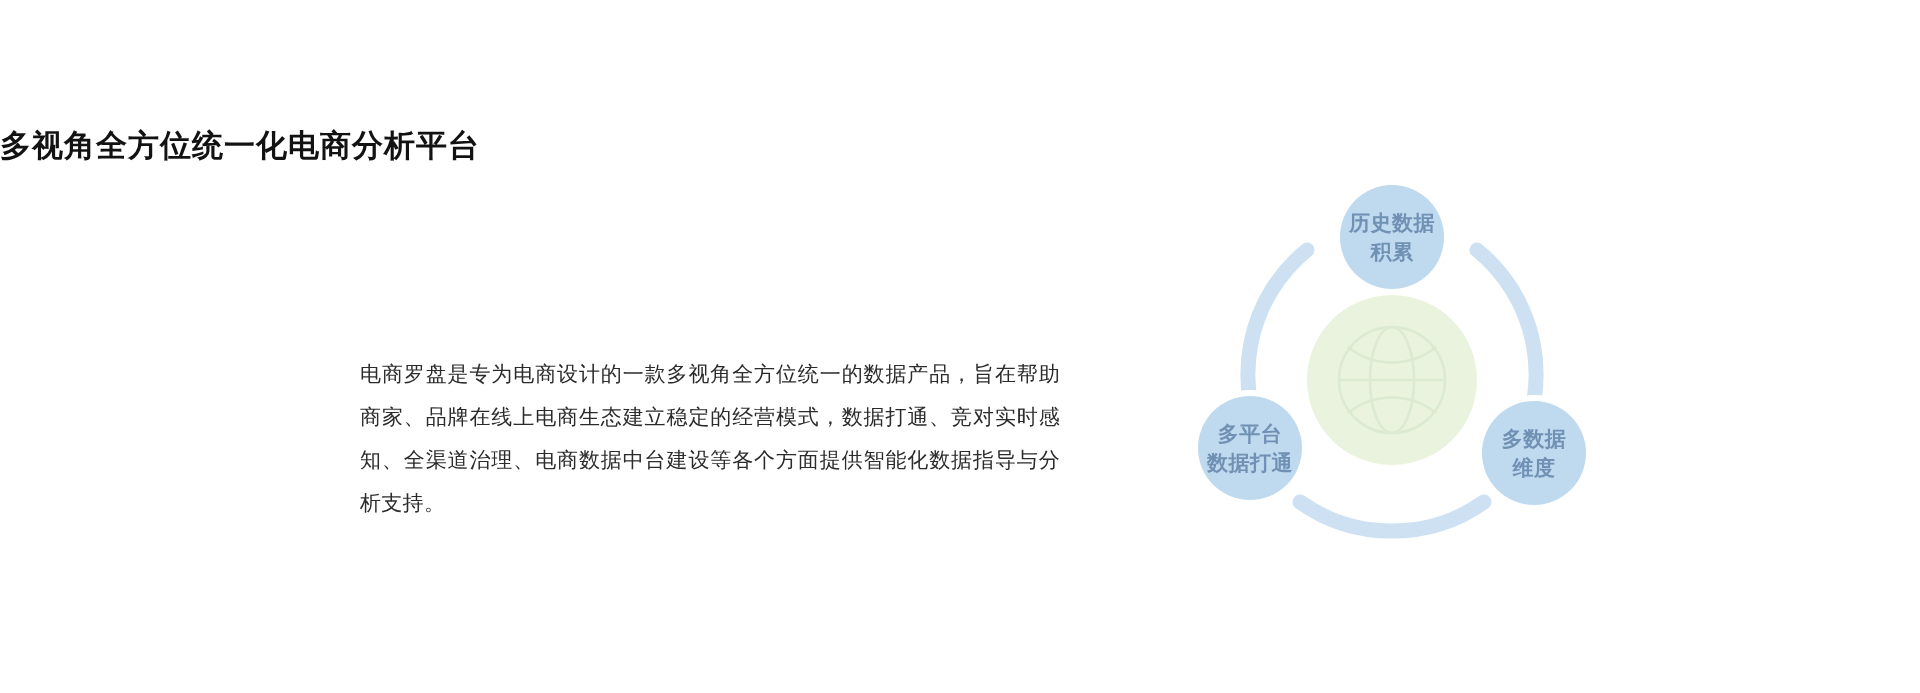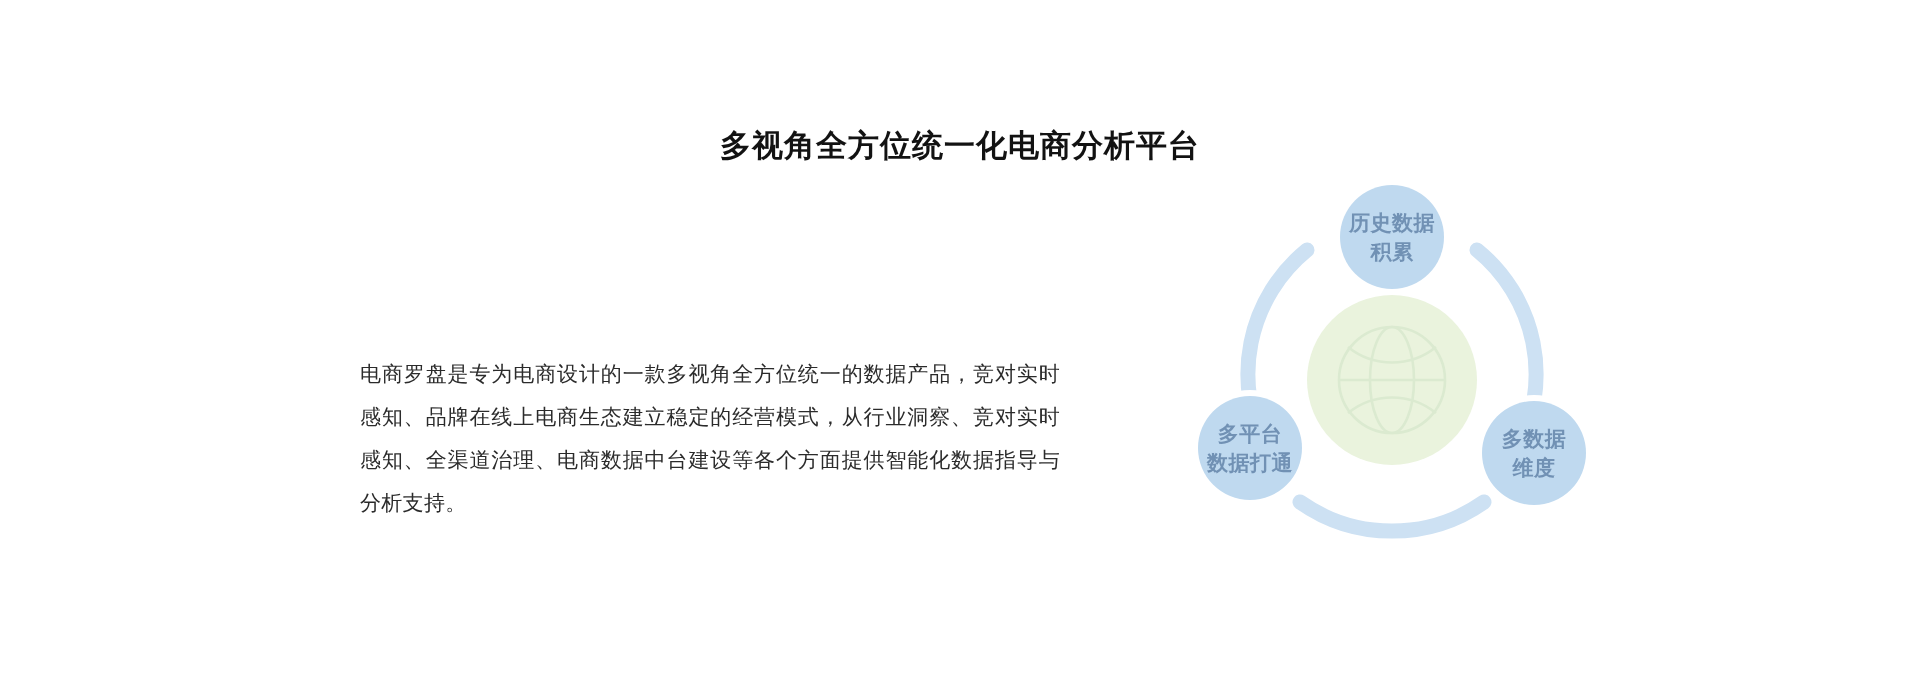--- a/index.html
+++ b/index.html
@@ -22,21 +22,20 @@
     height: 693px;
     background: #ffffff;
   }
 
   
   .page-title {
     position: absolute;
     top: 127px;
     left: 0;
     width: 1920px;
-    text-align: center;
     font-size: 31px;
     font-weight: bold;
     letter-spacing: 1px;
     color: #121212;
     line-height: 1.2;
   }
 
   
   .description {
     position: absolute;
@@ -73,21 +72,21 @@
     letter-spacing: 0.5px;
   }
 </style>
 </head>
 <body>
 
 <div class="page">
 
   <div class="page-title">多视角全方位统一化电商分析平台</div>
 
-  <div class="description">电商罗盘是专为电商设计的一款多视角全方位统一的数据产品，竞对实时感知、品牌在线上电商生态建立稳定的经营模式，从行业洞察、竞对实时感知、全渠道治理、电商数据中台建设等各个方面提供智能化数据指导与分析支持。</div>
+  <div class="description">电商罗盘是专为电商设计的一款多视角全方位统一的数据产品，旨在帮助商家、品牌在线上电商生态建立稳定的经营模式，数据打通、竞对实时感知、全渠道治理、电商数据中台建设等各个方面提供智能化数据指导与分析支持。</div>
 
   <div class="diagram">
     <svg viewBox="0 0 440 400" xmlns="http://www.w3.org/2000/svg">
 
       <g fill="none" stroke="#cde1f3" stroke-width="15" stroke-linecap="round">
 
         <path d="M 135 75 A 160 160 0 0 0 95 275"></path>
 
         <path d="M 128 327 A 160 160 0 0 0 312 327"></path>
 

